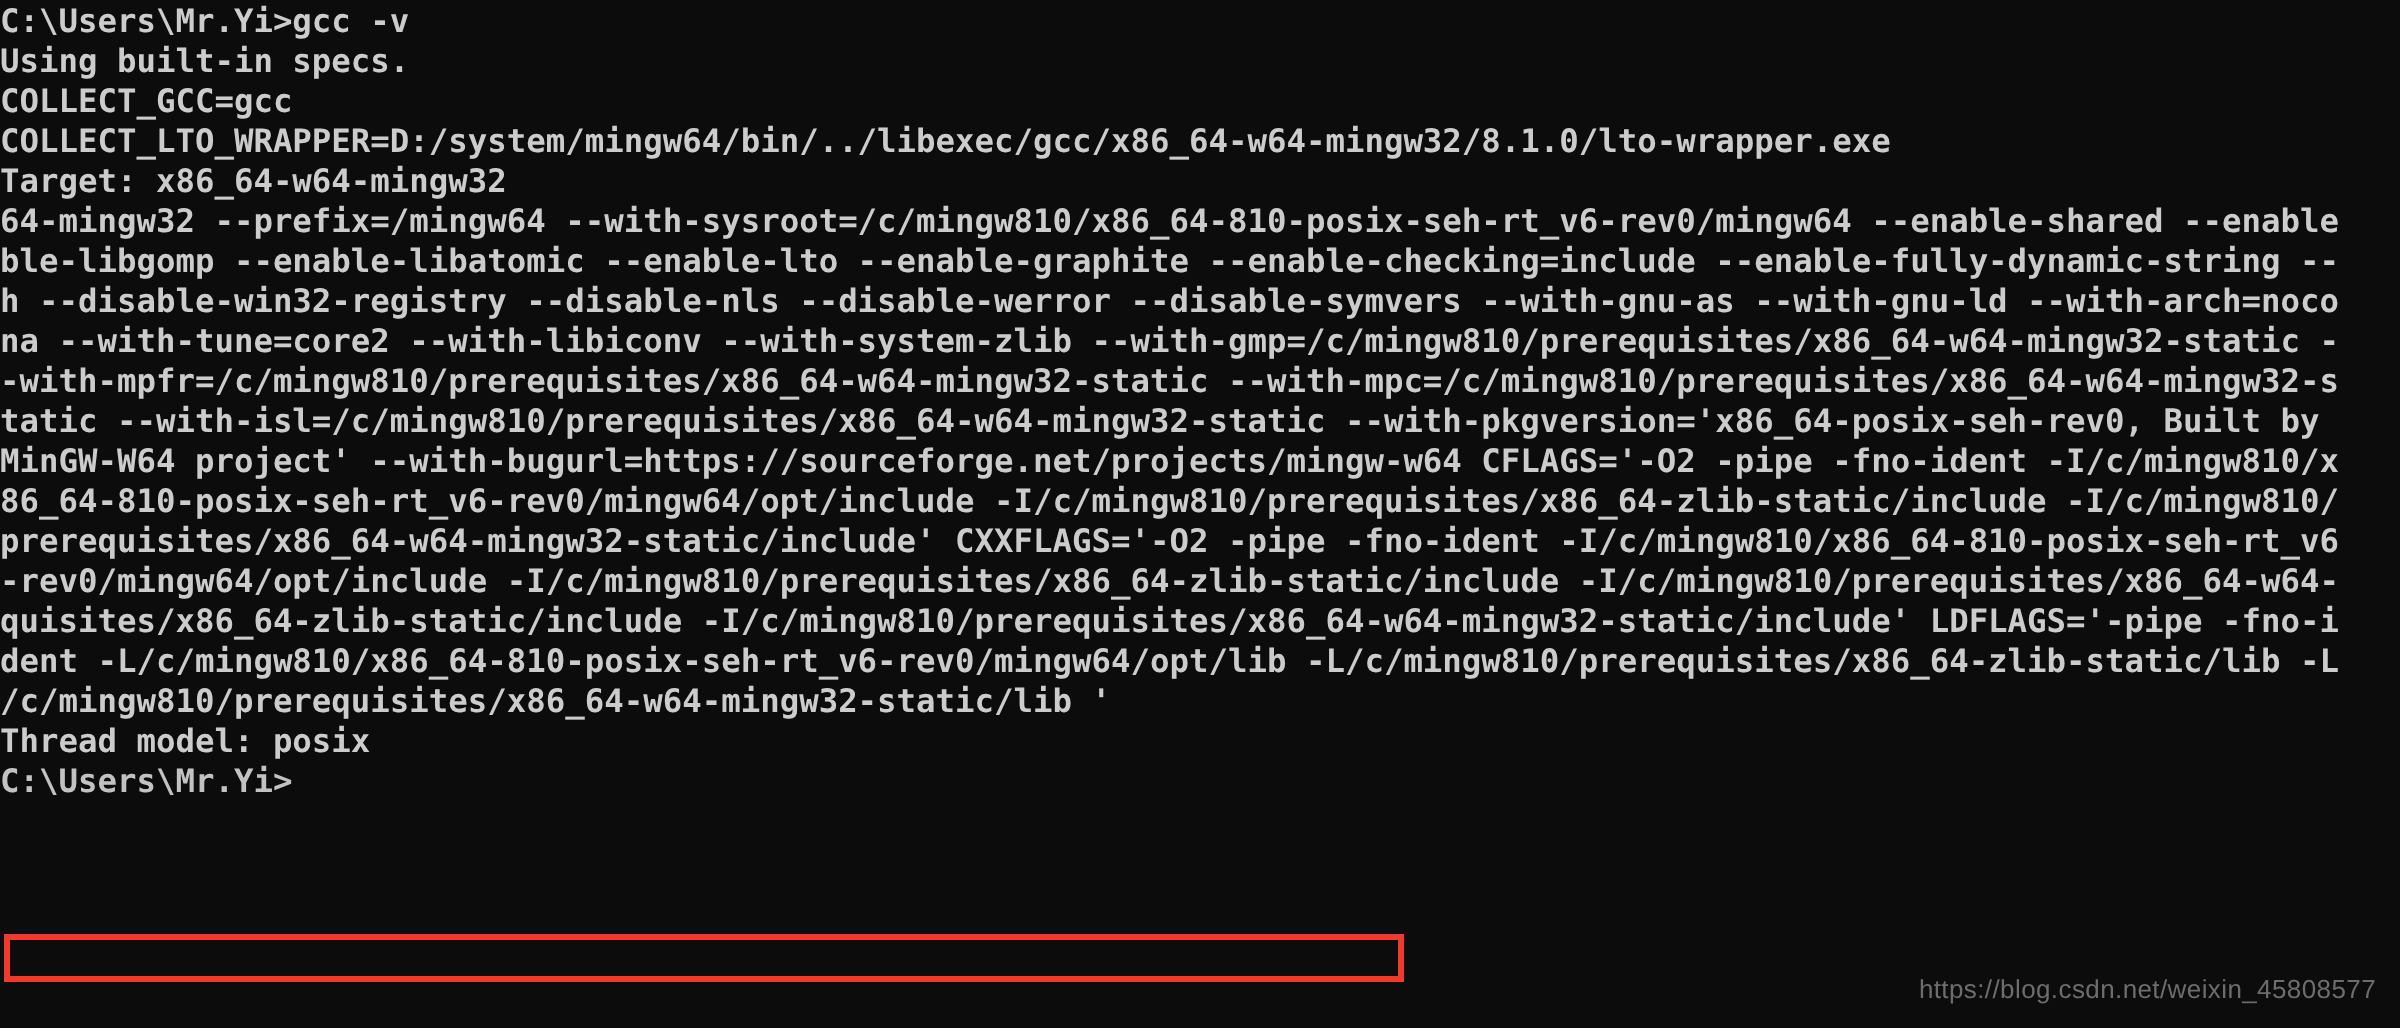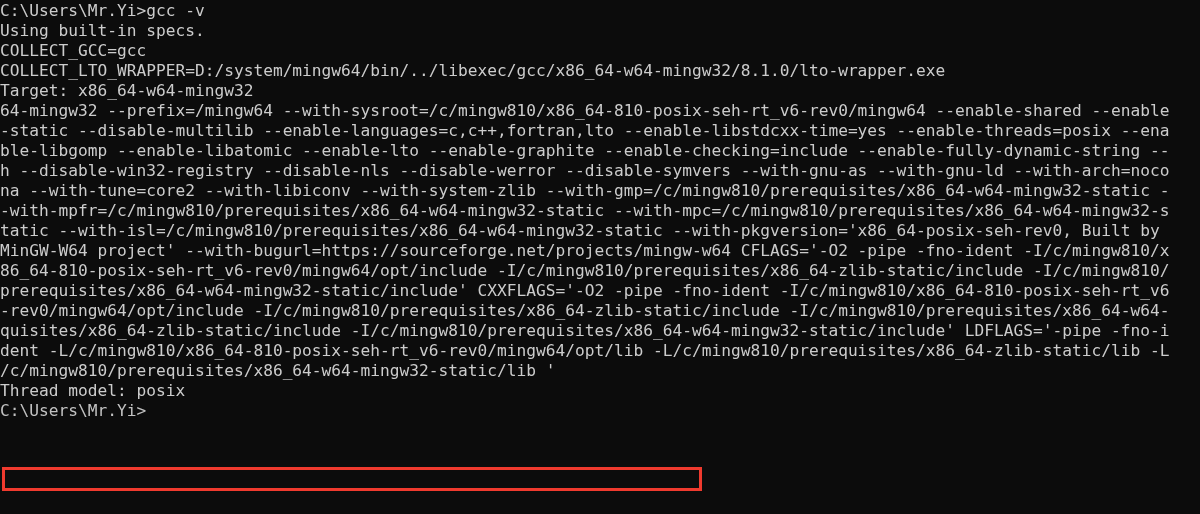--- a/index.html
+++ b/index.html
@@ -18,20 +18,21 @@
     line-height: 20px;
     letter-spacing: 0px;
     color: #cccccc;
   }
   #lines {
     position: absolute;
     left: 0;
     top: 0;
     width: 1200px;
     padding-top: 1px;
+    font-weight: bold;
   }
   .line {
     height: 20px;
     white-space: pre;
     overflow: hidden;
     text-overflow: clip;
     color: #cccccc;
   }
   .line.partial {
     opacity: 0.95;
@@ -62,33 +63,33 @@
 
 <div id="terminal">
 
   <div id="lines">
     <div class="line">C:\Users\Mr.Yi&gt;gcc -v</div>
     <div class="line">Using built-in specs.</div>
     <div class="line">COLLECT_GCC=gcc</div>
     <div class="line">COLLECT_LTO_WRAPPER=D:/system/mingw64/bin/../libexec/gcc/x86_64-w64-mingw32/8.1.0/lto-wrapper.exe</div>
     <div class="line">Target: x86_64-w64-mingw32</div>
     <div class="line">64-mingw32 --prefix=/mingw64 --with-sysroot=/c/mingw810/x86_64-810-posix-seh-rt_v6-rev0/mingw64 --enable-shared --enable</div>
-    <div class="line">-static --disable-multilib --enable-languages=c,c++,fortran,lto --enable-libstdcxx-time=yes --enable-threads=posix --ena</div>
     <div class="line">ble-libgomp --enable-libatomic --enable-lto --enable-graphite --enable-checking=include --enable-fully-dynamic-string --</div>
     <div class="line">h --disable-win32-registry --disable-nls --disable-werror --disable-symvers --with-gnu-as --with-gnu-ld --with-arch=noco</div>
     <div class="line">na --with-tune=core2 --with-libiconv --with-system-zlib --with-gmp=/c/mingw810/prerequisites/x86_64-w64-mingw32-static -</div>
     <div class="line">-with-mpfr=/c/mingw810/prerequisites/x86_64-w64-mingw32-static --with-mpc=/c/mingw810/prerequisites/x86_64-w64-mingw32-s</div>
     <div class="line">tatic --with-isl=/c/mingw810/prerequisites/x86_64-w64-mingw32-static --with-pkgversion='x86_64-posix-seh-rev0, Built by</div>
     <div class="line">MinGW-W64 project' --with-bugurl=https://sourceforge.net/projects/mingw-w64 CFLAGS='-O2 -pipe -fno-ident -I/c/mingw810/x</div>
     <div class="line">86_64-810-posix-seh-rt_v6-rev0/mingw64/opt/include -I/c/mingw810/prerequisites/x86_64-zlib-static/include -I/c/mingw810/</div>
     <div class="line">prerequisites/x86_64-w64-mingw32-static/include' CXXFLAGS='-O2 -pipe -fno-ident -I/c/mingw810/x86_64-810-posix-seh-rt_v6</div>
     <div class="line">-rev0/mingw64/opt/include -I/c/mingw810/prerequisites/x86_64-zlib-static/include -I/c/mingw810/prerequisites/x86_64-w64-</div>
     <div class="line">quisites/x86_64-zlib-static/include -I/c/mingw810/prerequisites/x86_64-w64-mingw32-static/include' LDFLAGS='-pipe -fno-i</div>
     <div class="line">dent -L/c/mingw810/x86_64-810-posix-seh-rt_v6-rev0/mingw64/opt/lib -L/c/mingw810/prerequisites/x86_64-zlib-static/lib -L</div>
     <div class="line">/c/mingw810/prerequisites/x86_64-w64-mingw32-static/lib '</div>
     <div class="line">Thread model: posix</div>
     <div class="line partial">C:\Users\Mr.Yi&gt;</div>
   </div>
 
   <div id="highlight-box" style="border-color: rgb(240, 58, 46);"></div>
 
+  <div id="watermark" style="color: rgb(109, 109, 109);">https://blog.csdn.net/weixin_45808577</div>
 
 </div>
 
 </body></html>

